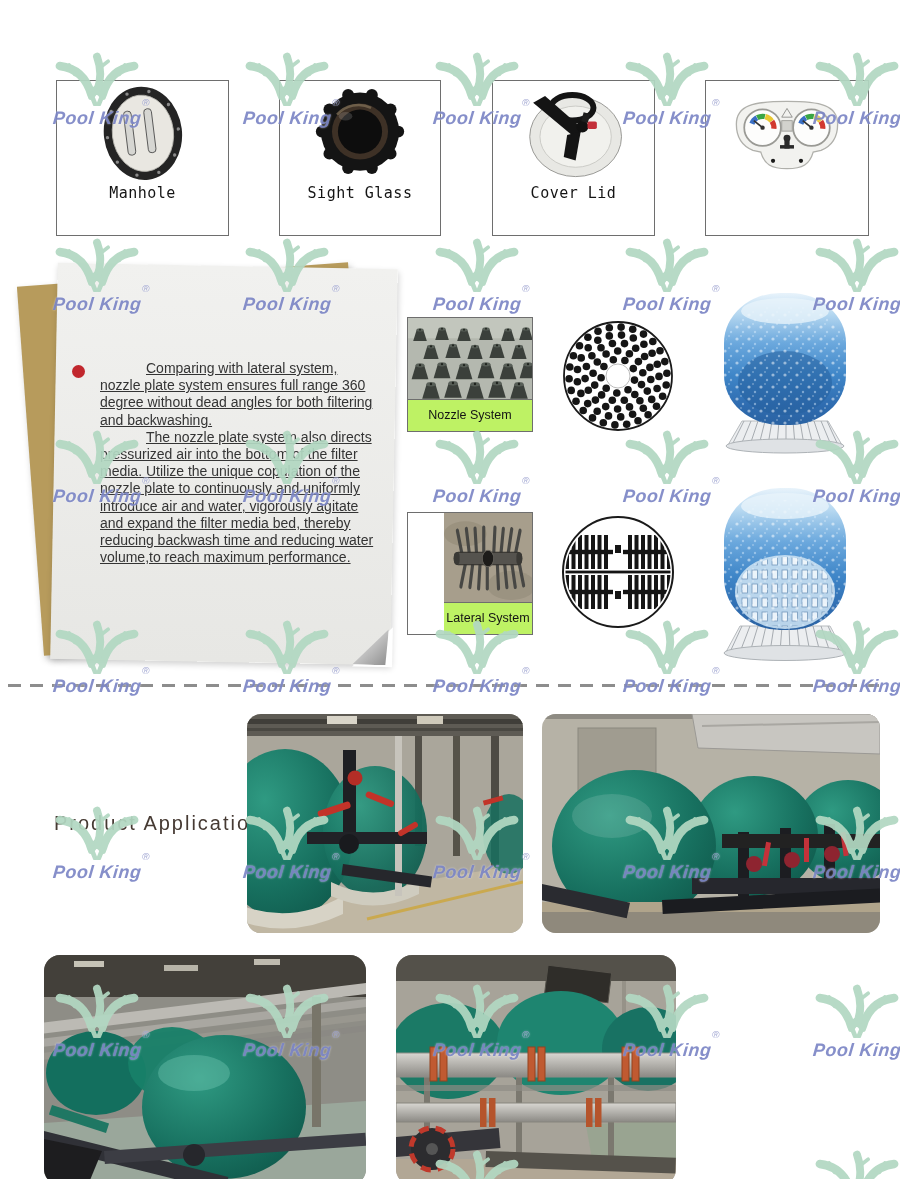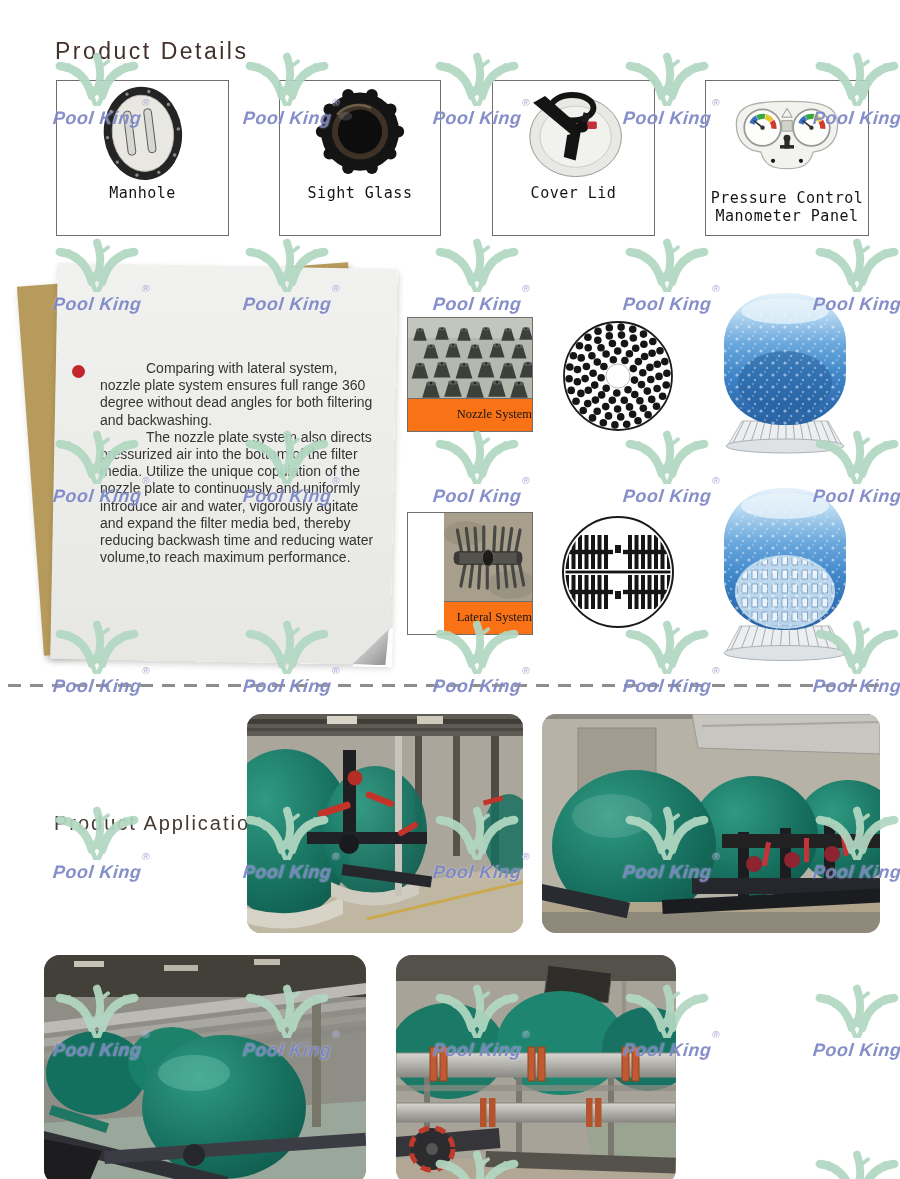--- a/index.html
+++ b/index.html
@@ -24,32 +24,32 @@
              transform:rotate(-4.2deg);box-shadow:2px 4px 7px rgba(0,0,0,.25);}
   .paper-gray{position:absolute;left:54px;top:266px;width:340px;height:396px;
               background:linear-gradient(#f1f1ef,#e7e7e4);transform:rotate(1.1deg);
               box-shadow:1px 3px 6px rgba(0,0,0,.18);}
   .curl-w{position:absolute;right:-2px;bottom:-2px;width:0;height:0;border-style:solid;
           border-width:0 0 40px 40px;border-color:transparent transparent #fff transparent;}
   .curl-g{position:absolute;right:2px;bottom:0;width:36px;height:36px;
           clip-path:polygon(0 100%,100% 0,92% 100%);
           background:linear-gradient(135deg,#f2f2f2 0%,#bdbdbd 55%,#8d8d8d 100%);}
   .note-text{position:absolute;left:100px;top:360px;width:280px;font-size:14px;
-             line-height:17.2px;color:#343434;}
+             line-height:17.2px;color:#343434;text-decoration:underline;}
   .note-text p{margin:0;text-indent:46px;}
   .bullet{position:absolute;left:72px;top:365px;width:13px;height:13px;border-radius:50%;
           background:#c1272d;}
   
   .sysbox{position:absolute;border:1px solid #6e6e6e;background:#fff;box-sizing:border-box;
           display:flex;flex-direction:column;}
   #sysbox1{left:407px;top:317px;width:126px;height:115px;}
   #sysbox2{left:407px;top:512px;width:126px;height:123px;padding-left:36px;}
   .sysphoto{display:block;width:100%;flex:1;}
-  .syslabel{border-top:1px solid #6e6e6e;font-family:Liberation Serif, serif;
-            font-size:12.5px;color:#141414;text-align:right;padding:8px 0 9px;background:#f97316;}
+  .syslabel{border-top:1px solid #6e6e6e;font-family:Liberation Sans, sans-serif;
+            font-size:12.5px;color:#141414;text-align:center;padding:8px 0 9px;background:#bef264;}
   .diagram{position:absolute;}
   #diagram1{left:562px;top:320px;} #diagram2{left:560px;top:514px;}
   #tank1{position:absolute;left:710px;top:287px;} #tank2{position:absolute;left:710px;top:484px;}
   
   .divider{position:absolute;left:8px;right:12px;top:684px;height:2.6px;z-index:2;
            background:repeating-linear-gradient(90deg,#8d8d8d 0 13px,transparent 13px 22px);}
   
   .photo{position:absolute;overflow:hidden;z-index:1;}
   .photo svg{display:block;width:100%;height:100%;}
   #photo1{left:247px;top:714px;width:276px;height:219px;border-radius:14px;}
@@ -115,21 +115,20 @@
         <path d="M-8,8 L8,8 L4,-5 L-4,-5 Z" fill="#3b403b"></path>
         <ellipse cx="0" cy="-5" rx="4.2" ry="2" fill="#585f58"></ellipse>
         <circle cx="0" cy="-5.2" r="1.1" fill="#20241f"></circle>
       </g>
       <g id="spk">
           <rect x="-2.2" y="-28" width="4.4" height="28" rx="2" fill="#474744"></rect>
         </g>
     </defs>
   </svg>
 
-  <div class="h-details">Product Details</div>
 
   <div class="pbox" id="pbox1">
     <svg class="pimg" viewBox="0 0 171 118">
       <g transform="rotate(-7 86 58)">
         <ellipse cx="86" cy="58" rx="46" ry="55" fill="#242424"></ellipse>
         <g fill="#8a8a8a">
           <circle cx="128" cy="58" r="2"></circle>
             <circle cx="120" cy="88" r="2"></circle>
             <circle cx="99" cy="106" r="2"></circle>
           <circle cx="73" cy="106" r="2"></circle>
@@ -205,22 +204,20 @@
       <circle cx="54" cy="50" r="2.5" fill="#333333"></circle>
         <circle cx="110" cy="50" r="2.5" fill="#333333"></circle>
       <path d="M82,28 L88,38 L76,38 Z" fill="none" stroke="#8a8a86"></path>
       <rect x="76" y="42" width="12" height="12" fill="#d2d2cd" stroke="#9a9a95"></rect>
       <circle cx="82" cy="62" r="4" fill="#2a2a2a"></circle>
         <rect x="79" y="64" width="6" height="10" fill="#2a2a2a"></rect>
       <rect x="74" y="70" width="16" height="4" fill="#2a2a2a"></rect>
       <circle cx="66" cy="88" r="2.4" fill="#1a1a1a"></circle>
         <circle cx="98" cy="88" r="2.4" fill="#1a1a1a"></circle>
     </svg>
-    <div class="plabel">Pressure Control
-Manometer Panel</div>
   </div>
 
   <div class="paper-tan"></div>
   <div class="paper-gray">
     <div class="curl-w"></div>
     <div class="curl-g"></div>
   </div>
   <div class="bullet"></div>
   <div class="note-text">
     <p>Comparing with lateral system, nozzle plate system ensures full range 360 degree without dead angles for both filtering and backwashing.</p>

